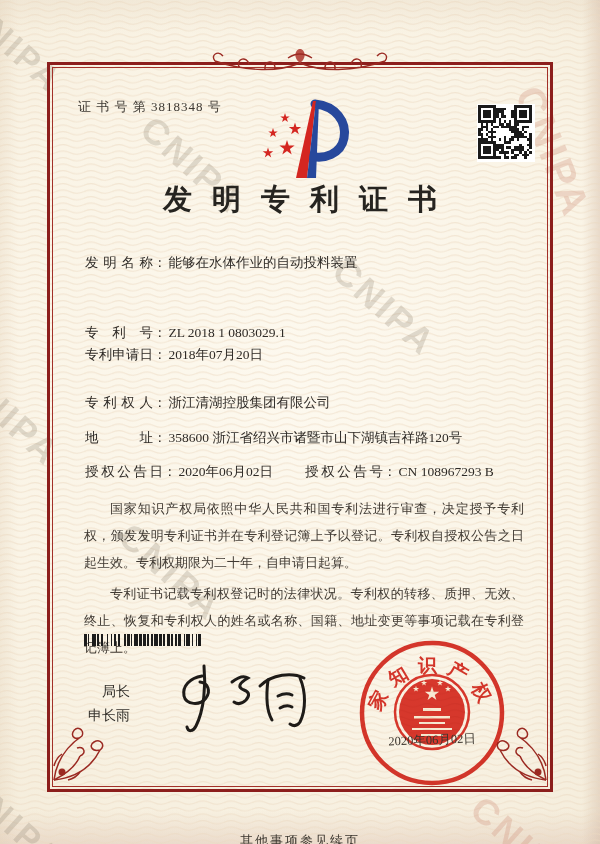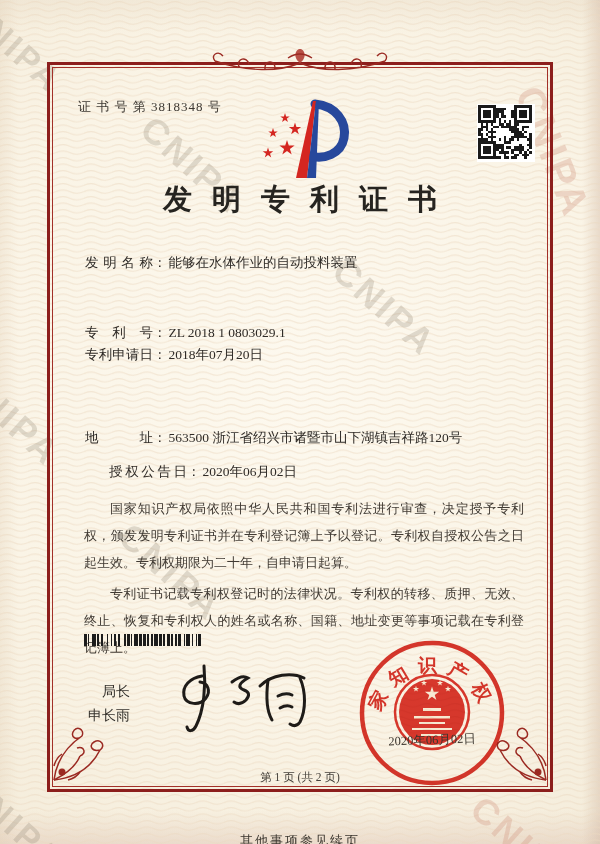--- a/index.html
+++ b/index.html
@@ -368,26 +368,32 @@
     <span class="flabel">发明名称</span><span class="colon">：</span><span class="fvalue">能够在水体作业的自动投料装置</span>
   </div>
 
   <div class="abs title" style="left:0;top:180px;">发明专利证书</div>
   <div class="abs frow" style="left:85px;top:324px;">
     <span class="flabel">专利号</span><span class="colon">：</span><span class="fvalue">ZL 2018 1 0803029.1</span>
   </div>
   <div class="abs frow" style="left:85px;top:346px;">
     <span class="flabel">专利申请日</span><span class="colon">：</span><span class="fvalue">2018年07月20日</span>
   </div>
+  <div class="abs frow" style="left:85px;top:394px;">
+    <span class="flabel">专利权人</span><span class="colon">：</span><span class="fvalue">浙江清湖控股集团有限公司</span>
+  </div>
   <div class="abs frow" style="left:85px;top:429px;">
-    <span class="flabel">地址</span><span class="colon">：</span><span class="fvalue">563500 浙江省绍兴市诸暨市山下湖镇吉祥路120号</span>
-  </div>
-
-  <div class="abs frow" style="left:85px;top:463px;margin-left:24px;">
+    <span class="flabel">地址</span><span class="colon">：</span><span class="fvalue">358600 浙江省绍兴市诸暨市山下湖镇吉祥路120号</span>
+  </div>
+
+  <div class="abs frow" style="left:85px;top:463px;">
     <span class="flabel flabel5">授权公告日</span><span class="colon">：</span><span class="fvalue">2020年06月02日</span>
+  </div>
+  <div class="abs frow" style="left:305px;top:463px;">
+    <span class="flabel flabel5">授权公告号</span><span class="colon">：</span><span class="fvalue">CN 108967293 B</span>
   </div>
 
   <div class="abs paras" style="left:80px;top:491px;">
     <p>国家知识产权局依照中华人民共和国专利法进行审查，决定授予专利权，颁发发明专利证书并在专利登记簿上予以登记。专利权自授权公告之日起生效。专利权期限为二十年，自申请日起算。</p>
     <p>专利证书记载专利权登记时的法律状况。专利权的转移、质押、无效、终止、恢复和专利权人的姓名或名称、国籍、地址变更等事项记载在专利登记簿上。</p>
   </div>
 
   <div id="barcode" class="abs barcode" style="left:84px;top:634px;width:156px;">
       <span style="width: 2.7px;"></span>
       <span style="width: 1.35px; background: transparent;"></span>
@@ -491,17 +497,16 @@
           <rect x="57" y="78" width="36" height="2.5"></rect>
           <rect x="62" y="84" width="26" height="2"></rect>
           <rect x="55" y="90" width="40" height="2"></rect>
           <rect x="64" y="96" width="22" height="2"></rect>
         </g>
       </g>
       <text x="75" y="106" text-anchor="middle" font-size="12.5" fill="#2c2722" transform="rotate(-2 75 100)" style="font-family:'Liberation Serif','DejaVu Serif',serif;">2020年06月02日</text>
     </g>
   </svg>
 
-  <div class="abs pageinfo" style="left:0;top:770px;">第 1 页 (共 2 页)</div>
 
   <div class="abs footnote" style="left:0;top:832px;">其他事项参见续页</div>
 
 </div>
 
 </body></html>

